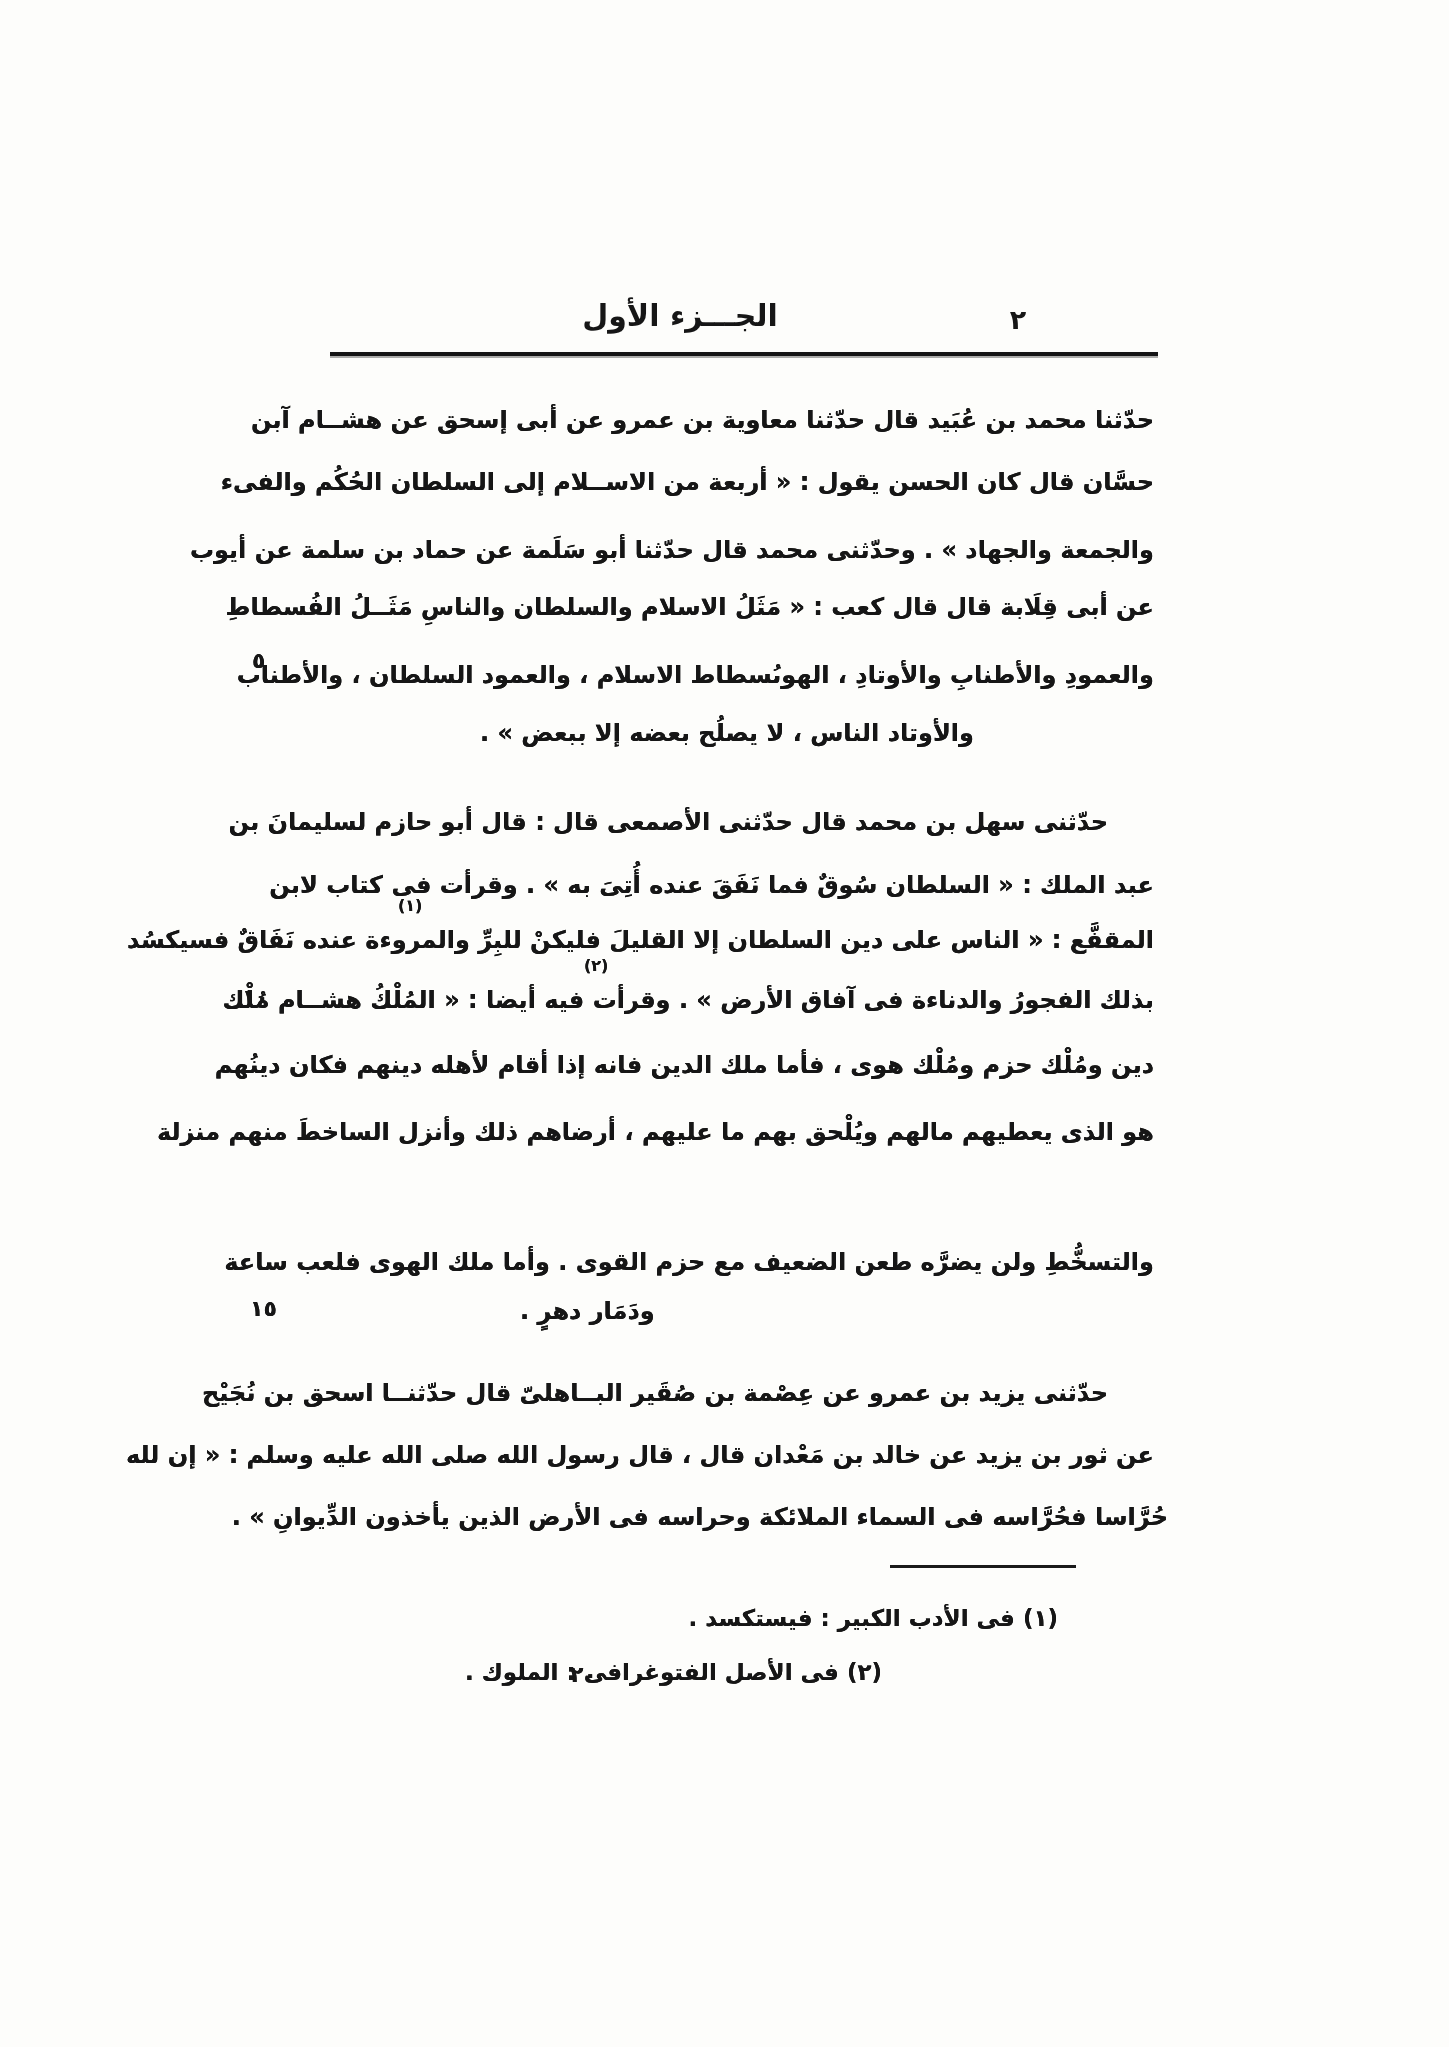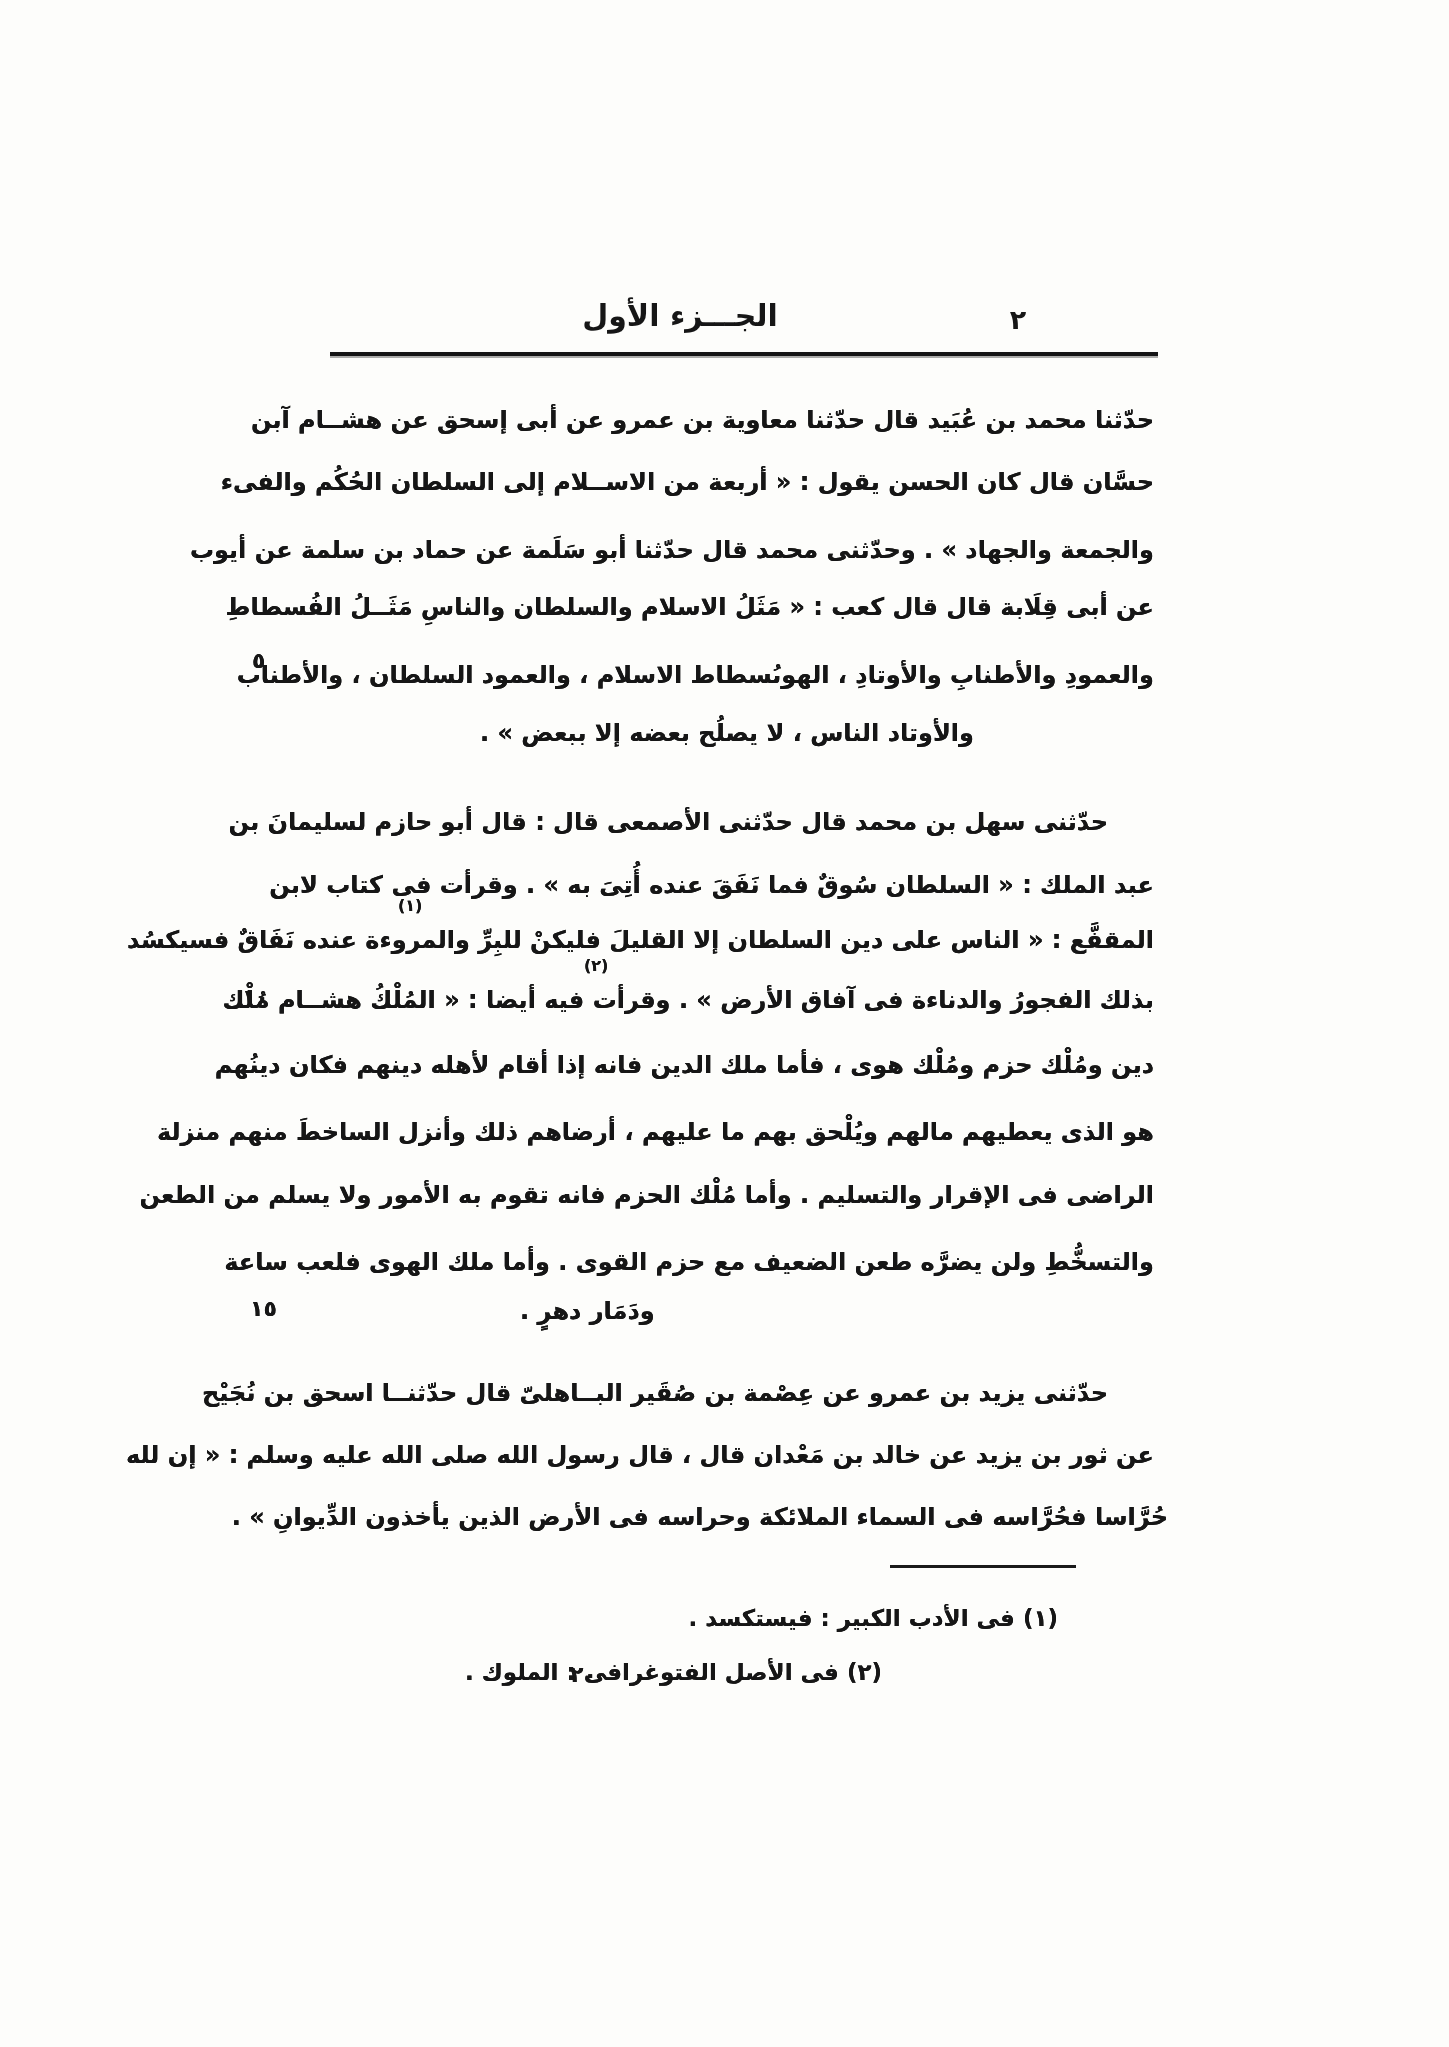--- a/index.html
+++ b/index.html
@@ -75,21 +75,20 @@
   <div class="line" style="top:580px">عن أبى قِلَابة قال قال كعب : « مَثَلُ الاسلام والسلطان والناسِ مَثَــلُ الفُسطاطِ</div>
   <div class="line" style="top:648px">والعمودِ والأطنابِ والأوتادِ ، الهوىُسطاط الاسلام ، والعمود السلطان ، والأطناب</div>
   <div class="line tail" style="top:706px;padding-left:144px">والأوتاد الناس ، لا يصلُح بعضه إلا ببعض » .</div>
 
   <div class="line indent" style="top:795px">حدّثنى سهل بن محمد قال حدّثنى الأصمعى قال : قال أبو حازم لسليمانَ بن</div>
   <div class="line" style="top:858px">عبد الملك : « السلطان سُوقٌ فما نَفَقَ عنده أُتِىَ به » . وقرأت فى كتاب لابن</div>
   <div class="line" style="top:913px">المقفَّع : « الناس على دين السلطان إلا القليلَ فليكنْ للبِرِّ والمروءة عنده نَفَاقٌ فسيكسُد</div>
   <div class="line" style="top:973px">بذلك الفجورُ والدناءة فى آفاق الأرض » . وقرأت فيه أيضا : « المُلْكُ هشــام مُلْك</div>
   <div class="line" style="top:1038px">دين ومُلْك حزم ومُلْك هوى ، فأما ملك الدين فانه إذا أقام لأهله دينهم فكان دينُهم</div>
   <div class="line" style="top:1105px">هو الذى يعطيهم مالهم ويُلْحق بهم ما عليهم ، أرضاهم ذلك وأنزل الساخطَ منهم منزلة</div>
-  <div class="line" style="top:1168px">الراضى فى الإقرار والتسليم . وأما مُلْك الحزم فانه تقوم به الأمور ولا يسلم من الطعن</div>
   <div class="line" style="top:1235px">والتسخُّطِ ولن يضرَّه طعن الضعيف مع حزم القوى . وأما ملك الهوى فلعب ساعة</div>
   <div class="line tail" style="top:1284px;padding-left:184px">ودَمَار دهرٍ .</div>
 
   <div class="line indent" style="top:1366px">حدّثنى يزيد بن عمرو عن عِصْمة بن صُقَير البــاهلىّ قال حدّثنــا اسحق بن نُجَيْح</div>
   <div class="line" style="top:1428px">عن ثور بن يزيد عن خالد بن مَعْدان قال ، قال رسول الله صلى الله عليه وسلم : « إن لله</div>
   <div class="line tail" style="top:1490px;padding-left:14px">حُرَّاسا فحُرَّاسه فى السماء الملائكة وحراسه فى الأرض الذين يأخذون الدِّيوانِ » .</div>
 
   <div class="fnref" style="top:896px;left:398px">(١)</div>
   <div class="fnref" style="top:956px;left:584px">(٢)</div>
 

